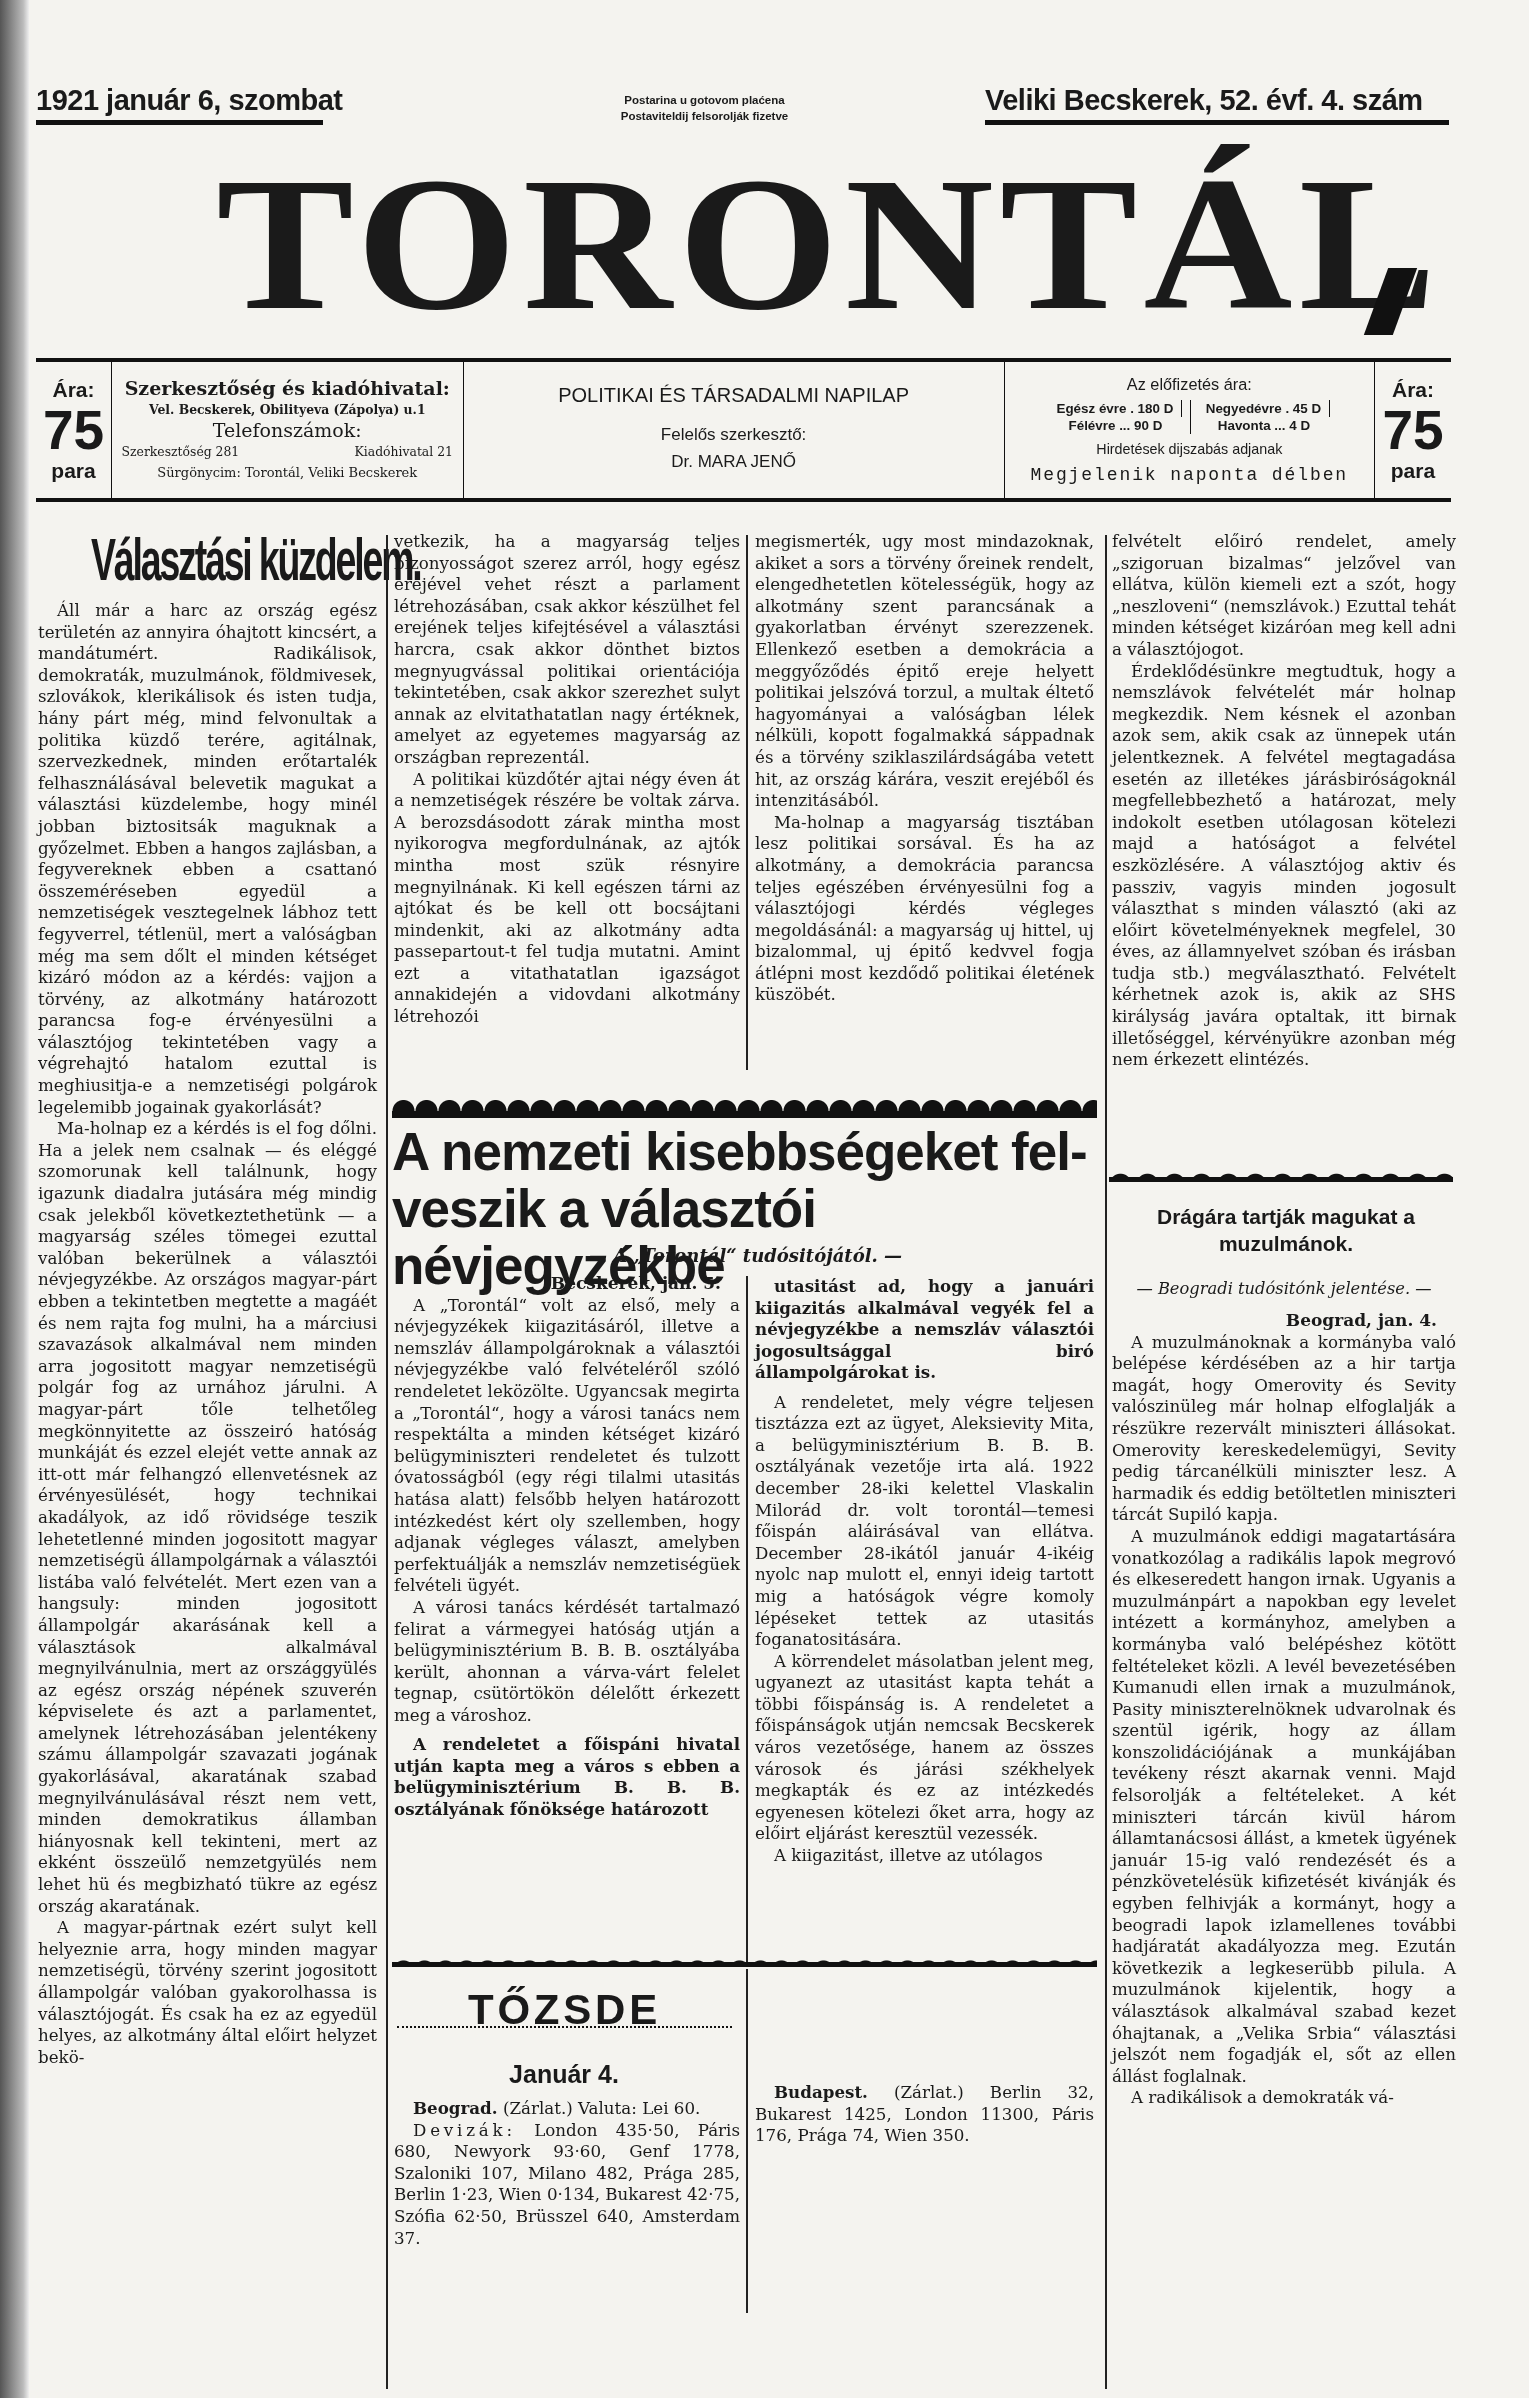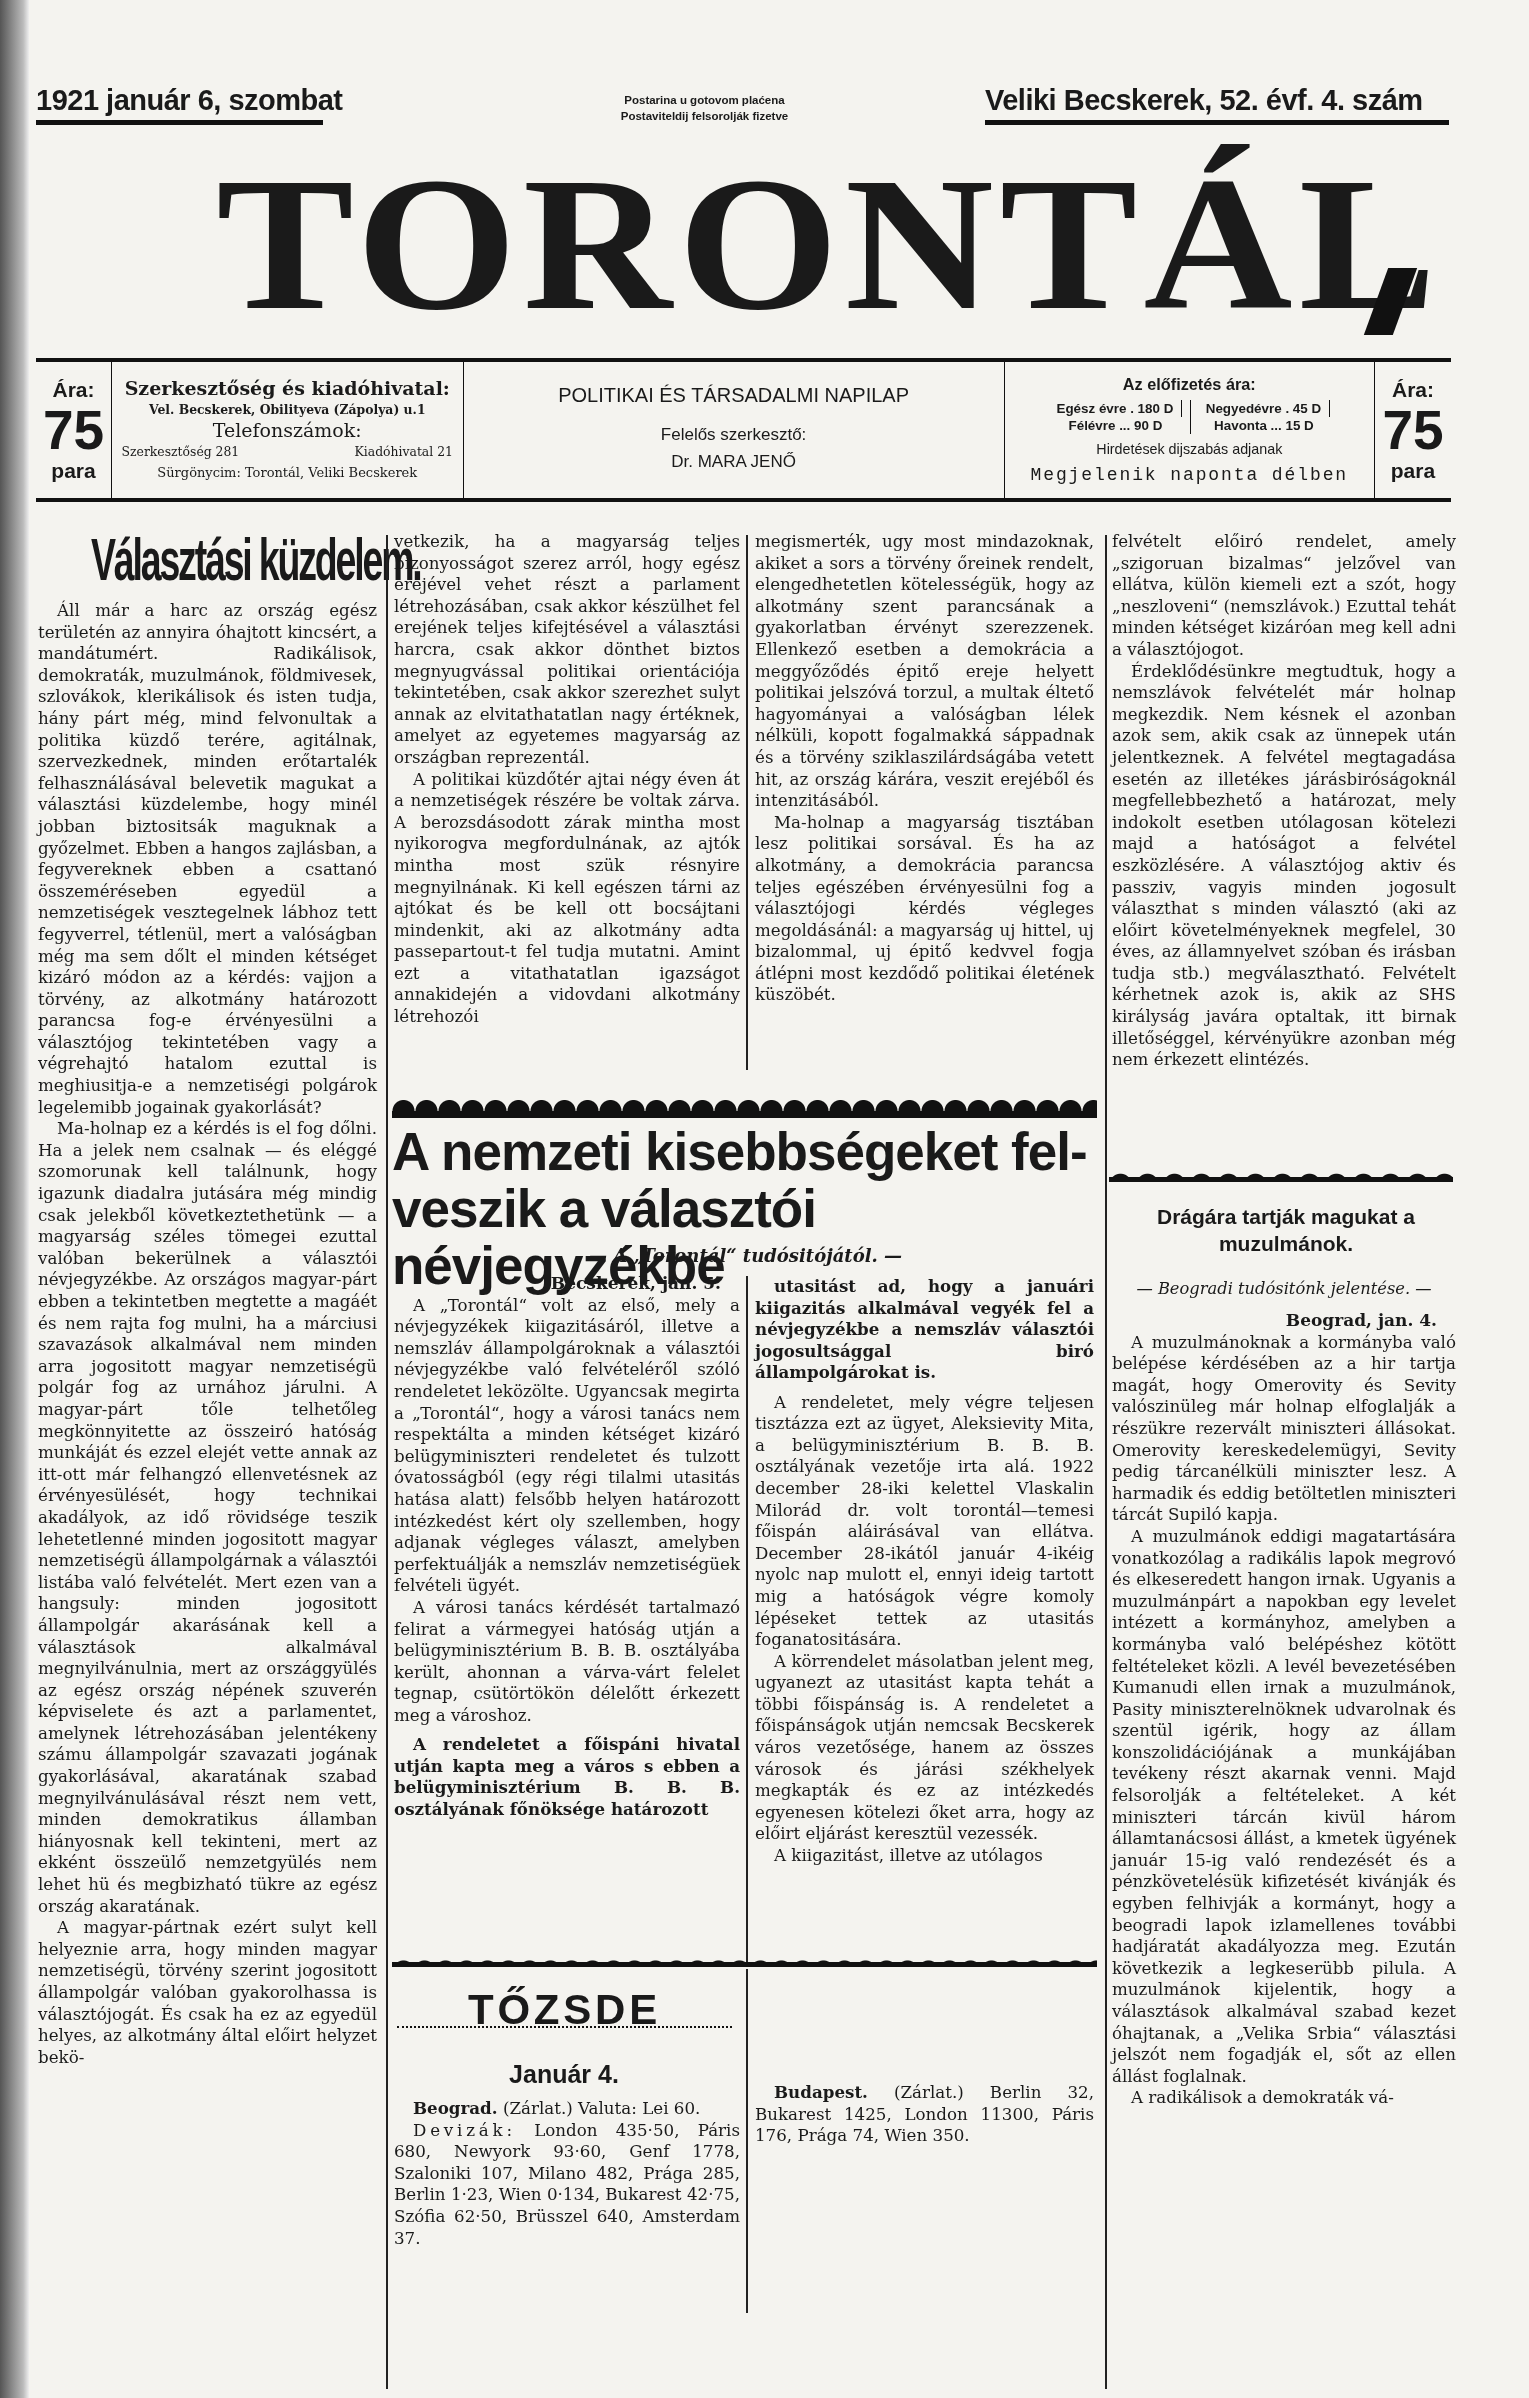--- a/index.html
+++ b/index.html
@@ -17,21 +17,21 @@
   .ib:last-child{border-right:none;}
   .price{width:76px;font:bold 21px "Liberation Sans",sans-serif;text-align:center;}
   .price .num{font-size:55px;line-height:57px;}
   .addr{width:354px;font-size:14.3px;line-height:21px;text-align:center;}
   .addr .h{font-size:19px;}
   .addr .row{display:flex;justify-content:space-between;width:100%;}
   .pol{width:545px;text-align:center;font-family:"Liberation Sans",sans-serif;}
   .pol .t{font-size:20px;margin-bottom:14px;}
   .pol .s{font-size:17px;margin:3.8px 0;}
   .sub{width:373px;font-family:"Liberation Sans",sans-serif;font-size:14.3px;text-align:center;}
-  .sub .h{font-size:16.3px;font-weight:bold;margin-bottom:5.7px;}
+  .sub .h{font-size:16.3px;font-weight:normal;margin-bottom:5.7px;}
   .sub .grid{display:flex;font-weight:bold;font-size:13.4px;line-height:17px;}
   .sub .grid div{padding:0 7.6px;}
   .sub .grid div:first-child{border-right:1.9px solid #111;}
   .sub .ad{margin:7.6px 0;}
   .sub .pub{font-size:18px;letter-spacing:1.9px;font-family:Liberation Mono, monospace;}
   .col{position:absolute;font-size:16.7px;line-height:21.6px;text-align:justify;hyphens:auto;}
   .col p{margin:0;text-indent:19px;}
   .vrule{position:absolute;width:1.9px;background:#222;}
   .h-valasztasi{left:91px;top:531px;font:bold 50px "Liberation Sans Narrow","Liberation Sans",sans-serif;letter-spacing:-2.9px;transform:scaleX(0.75) scaleY(1.2);transform-origin:left;}
   .scallop{position:absolute;height:21px;background:radial-gradient(circle at 11.5px 21px,#111 10.5px,transparent 11.5px) repeat-x;background-size:23px 21px;border-bottom:7.6px solid #111;}
@@ -84,21 +84,21 @@
   </div>
   <div class="ib sub">
     <div class="h">Az előfizetés ára:</div>
     <div class="grid">
       <div>
         <div>Egész évre . 180 D</div>
         <div>Félévre ... 90 D</div>
       </div>
       <div>
         <div>Negyedévre . 45 D</div>
-        <div>Havonta ... 15 D</div>
+        <div>Havonta ... 4 D</div>
       </div>
     </div>
     <div class="ad">Hirdetések dijszabás adjanak</div>
     <div class="pub">Megjelenik naponta délben</div>
   </div>
   <div class="ib price">
     <div>Ára:</div>
     <div class="num">75</div>
     <div>para</div>
   </div>

